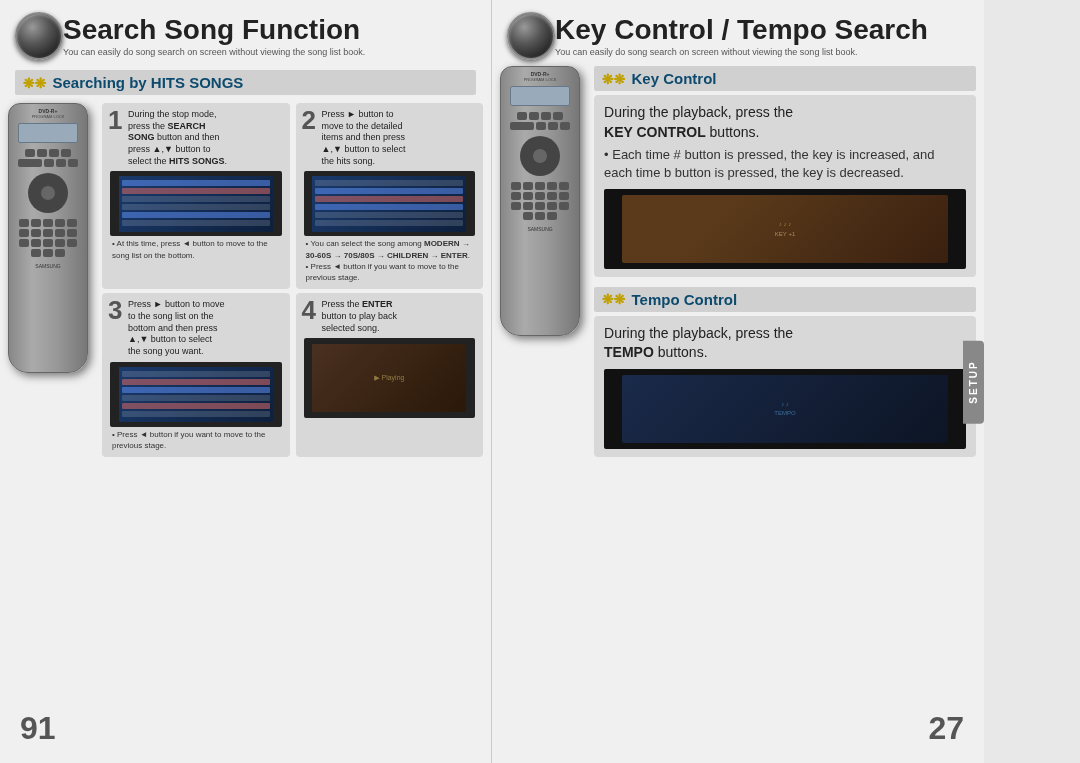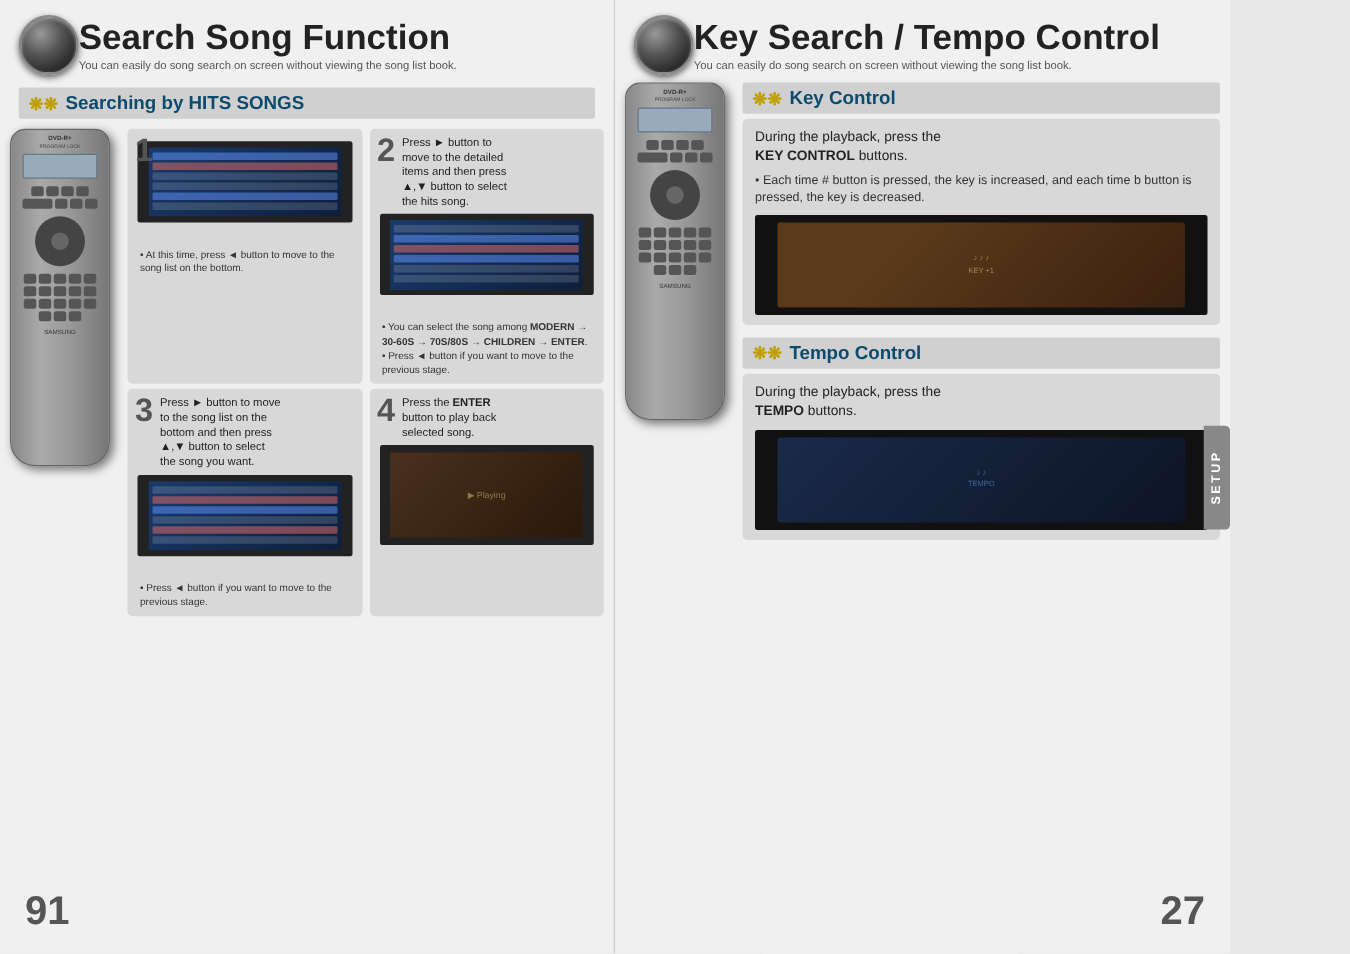--- a/index.html
+++ b/index.html
@@ -141,21 +141,21 @@
     }
 
     .screen-row.selected {
       background: rgba(200,100,100,0.6);
     }
 
     
     .sub-notes {
       font-size: 8px;
       color: #333;
-      padding: 20px 0 0 2px;
+      padding: 2px 0 0 2px;
       line-height: 1.4;
     }
 
     .left-footer {
       position: absolute;
       bottom: 0;
       left: 0;
       width: 540px;
       height: 70px;
       background: #999;
@@ -216,31 +216,31 @@
     }
 
     .key-control-box {
       background: #d8d8d8;
       border-radius: 4px;
       padding: 8px 10px;
       margin: 4px 0;
     }
 
     .key-control-main {
-      font-size: 11px;
+      font-size: 14px;
       color: #222;
       line-height: 1.4;
     }
 
     .key-control-main b {
       font-weight: bold;
     }
 
     .key-control-notes {
-      font-size: 10px;
+      font-size: 13px;
       color: #333;
       margin-top: 4px;
       line-height: 1.4;
     }
 
     .key-control-screenshot {
       width: 100%;
       height: 80px;
       background: #111;
       border-radius: 2px;
@@ -428,20 +428,26 @@
         </div>
       </div>
 
       <div style="flex:1; display:flex; flex-direction:column; gap:4px;">
 
         <div style="display:flex; gap:6px;">
 
           <div class="step-box" style="flex:1;">
             <div style="display:flex; align-items:flex-start;">
               <span class="step-number">1</span>
+              <div class="step-text">
+                During the stop mode,<br>
+                press the <b>SEARCH<br>SONG</b> button and then<br>
+                press <b>▲</b>,<b>▼</b> button to<br>
+                select the <b>HITS SONGS</b>.
+              </div>
             </div>
             <div class="step-screenshot">
               <div class="step-screenshot-inner">
                 <div class="screen-row highlighted"></div>
                 <div class="screen-row selected"></div>
                 <div class="screen-row"></div>
                 <div class="screen-row"></div>
                 <div class="screen-row highlighted"></div>
                 <div class="screen-row"></div>
               </div>
@@ -529,21 +535,21 @@
 
 
     <div class="page-number-left">91</div>
   </div>
 
   <div class="right-half">
 
     <div class="section-header">
       <div class="logo-circle"></div>
       <div>
-        <div class="section-title">Key Search / Tempo Control</div>
+        <div class="section-title">Key Control / Tempo Search</div>
         <div class="section-subtitle">You can easily do song search on screen without viewing the song list book.</div>
       </div>
     </div>
 
     <div style="display:flex; padding: 2px 8px; gap: 6px;">
 
       <div style="width:88px; flex-shrink:0;">
         <div class="remote-body">
           <div class="remote-top-label">DVD-R+</div>
           <div style="font-size:4px; text-align:center; color:#444;">PROGRAM LOCK</div>

